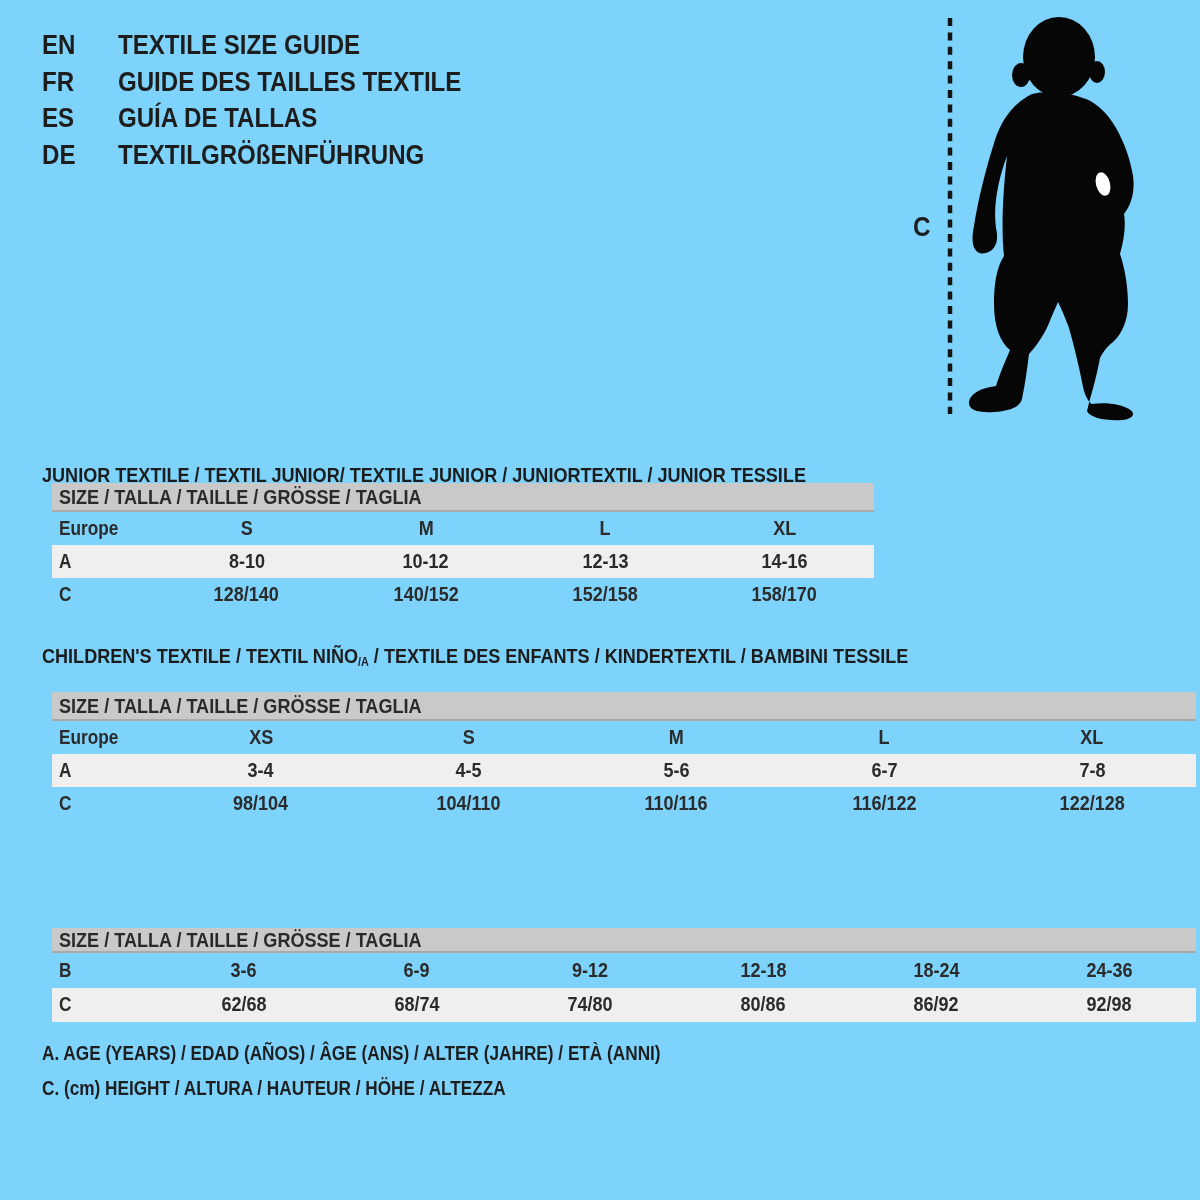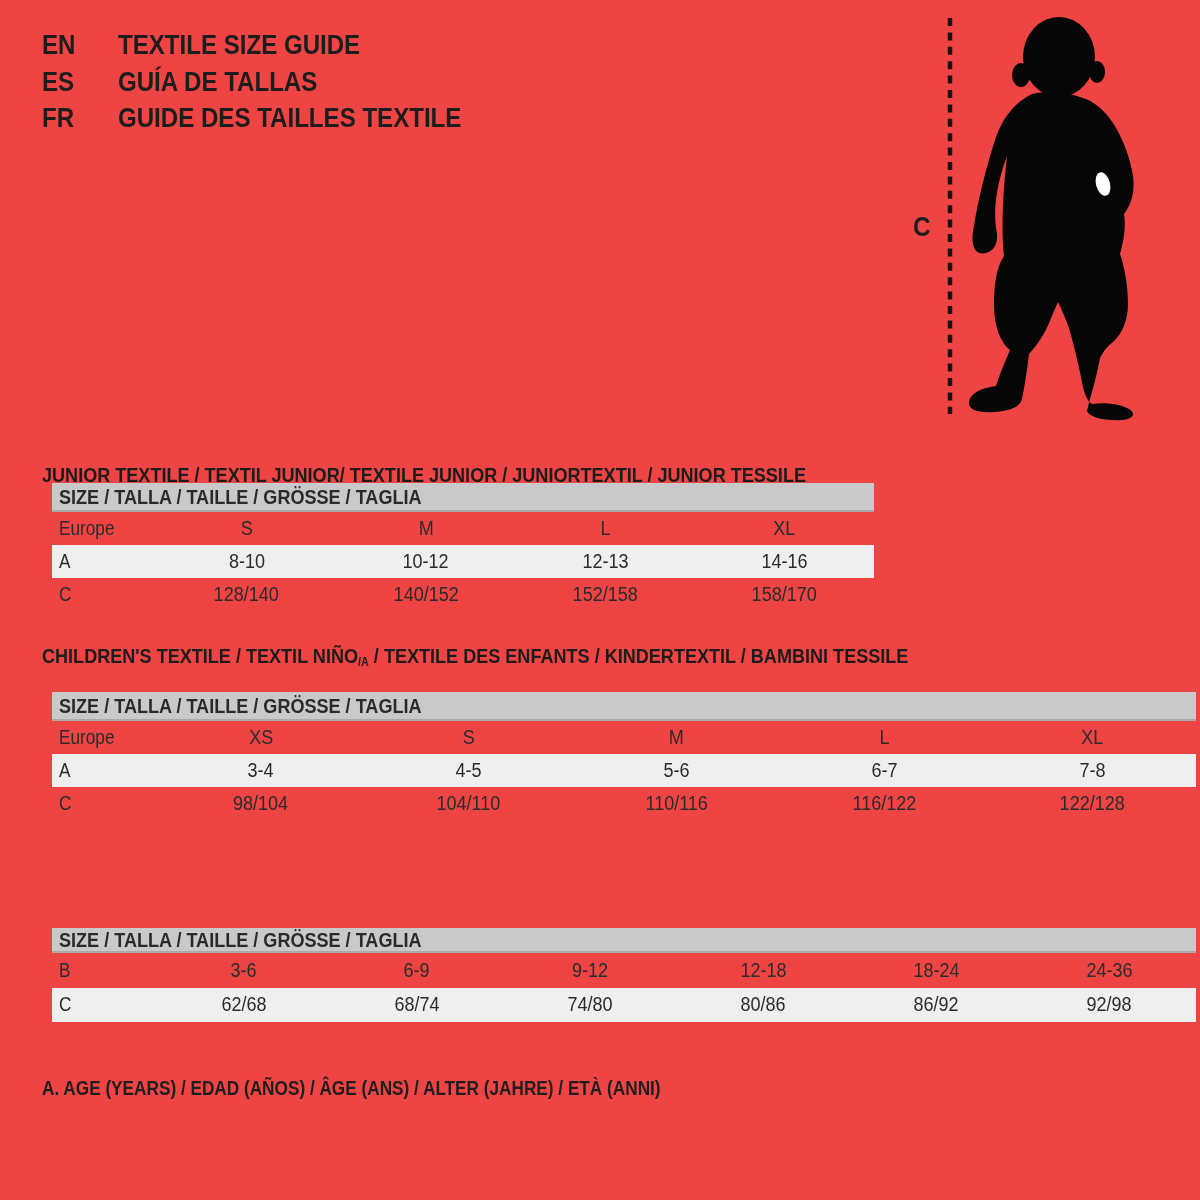--- a/index.html
+++ b/index.html
@@ -1,16 +1,16 @@
 <!DOCTYPE html>
 <html><head>
 <meta charset="utf-8">
 <style>
   html,body{margin:0;padding:0;background:#ffffff;}
-  .page{position:relative;width:1200px;height:1200px;background:#ef4444;overflow:hidden;
+  .page{position:relative;width:1200px;height:1200px;background:#7dd3fc;overflow:hidden;
         font-family:"Liberation Sans","DejaVu Sans",sans-serif;color:#222;}
   
   .cx{display:inline-block;transform:scaleX(0.86);transform-origin:0 50%;white-space:nowrap;}
   .cxc{display:inline-block;transform:scaleX(0.9);transform-origin:50% 50%;white-space:nowrap;}
 
   
   .lang-list{position:absolute;left:42px;top:27px;}
   .lang-row{height:36.5px;line-height:36.5px;font-weight:bold;font-size:28px;color:#1d1d1d;}
   .lang-code{display:inline-block;width:76px;}
 
@@ -26,39 +26,40 @@
   .sub{font-size:0.6em;position:relative;top:3px;}
 
   
   .table{position:absolute;left:35px;margin-left:17px;}
   #table-0{top:483px;width:822px;}
   #table-1{top:692px;width:1144px;}
   #table-2{top:928px;width:1144px;}
   .tbar{height:27px;line-height:27px;border-bottom:2px solid #a9a9a9;
         padding-left:7px;box-sizing:content-box;font-weight:bold;font-size:21px;color:#2a2a2a;}
   #table-2 .tbar{height:23px;line-height:23px;}
-  .trow{display:flex;align-items:center;height:33px;font-weight:normal;font-size:20px;color:#2b2b2b;}
+  .trow{display:flex;align-items:center;height:33px;font-weight:bold;font-size:20px;color:#2b2b2b;}
   #table-2 .trow{height:34.5px;}
   .lab{width:105px;padding-left:7px;box-sizing:border-box;text-align:left;}
   .val{flex:1;text-align:center;}
   .shaded{background:#efefef;}
 
   
-  .notes{position:absolute;left:42px;top:1071px;}
+  .notes{position:absolute;left:42px;top:1036px;}
   .note-line{height:35px;line-height:35px;font-weight:bold;font-size:20px;color:#1e1e1e;}
 </style>
 </head>
 <body>
 
 <div class="page">
 
   <div class="lang-list">
       <div class="lang-row"><span class="lang-code"><span class="cx">EN</span></span><span class="lang-label"><span class="cx">TEXTILE SIZE GUIDE</span></span></div>
+      <div class="lang-row"><span class="lang-code"><span class="cx">FR</span></span><span class="lang-label"><span class="cx">GUIDE DES TAILLES TEXTILE</span></span></div>
       <div class="lang-row"><span class="lang-code"><span class="cx">ES</span></span><span class="lang-label"><span class="cx">GUÍA DE TALLAS</span></span></div>
-      <div class="lang-row"><span class="lang-code"><span class="cx">FR</span></span><span class="lang-label"><span class="cx">GUIDE DES TAILLES TEXTILE</span></span></div>
+      <div class="lang-row"><span class="lang-code"><span class="cx">DE</span></span><span class="lang-label"><span class="cx">TEXTILGRÖßENFÜHRUNG</span></span></div>
     </div>
 
   <div class="figure">
     <svg width="212" height="418" viewBox="0 0 212 418" aria-hidden="true">
       <line x1="12" y1="10" x2="12" y2="406" stroke="#141414" stroke-width="4.5" stroke-dasharray="8 6.4"></line>
       <g fill="#060606">
         <ellipse cx="121" cy="49" rx="36" ry="40"></ellipse>
         <ellipse cx="83" cy="67" rx="9" ry="12"></ellipse>
         <ellipse cx="159" cy="64" rx="8" ry="11"></ellipse>
         <path d="M94 86
@@ -177,15 +178,16 @@
         <div class="val"><span class="cxc">68/74</span></div>
         <div class="val"><span class="cxc">74/80</span></div>
         <div class="val"><span class="cxc">80/86</span></div>
         <div class="val"><span class="cxc">86/92</span></div>
         <div class="val"><span class="cxc">92/98</span></div>
       </div>
     </div>
 
   <div class="notes">
       <div class="note-line"><span class="cx">A. AGE (YEARS) / EDAD (AÑOS) / ÂGE (ANS) / ALTER (JAHRE) / ETÀ (ANNI)</span></div>
+      <div class="note-line"><span class="cx">C. (cm) HEIGHT / ALTURA / HAUTEUR / HÖHE / ALTEZZA</span></div>
     </div>
 
 </div>
 
 </body></html>

